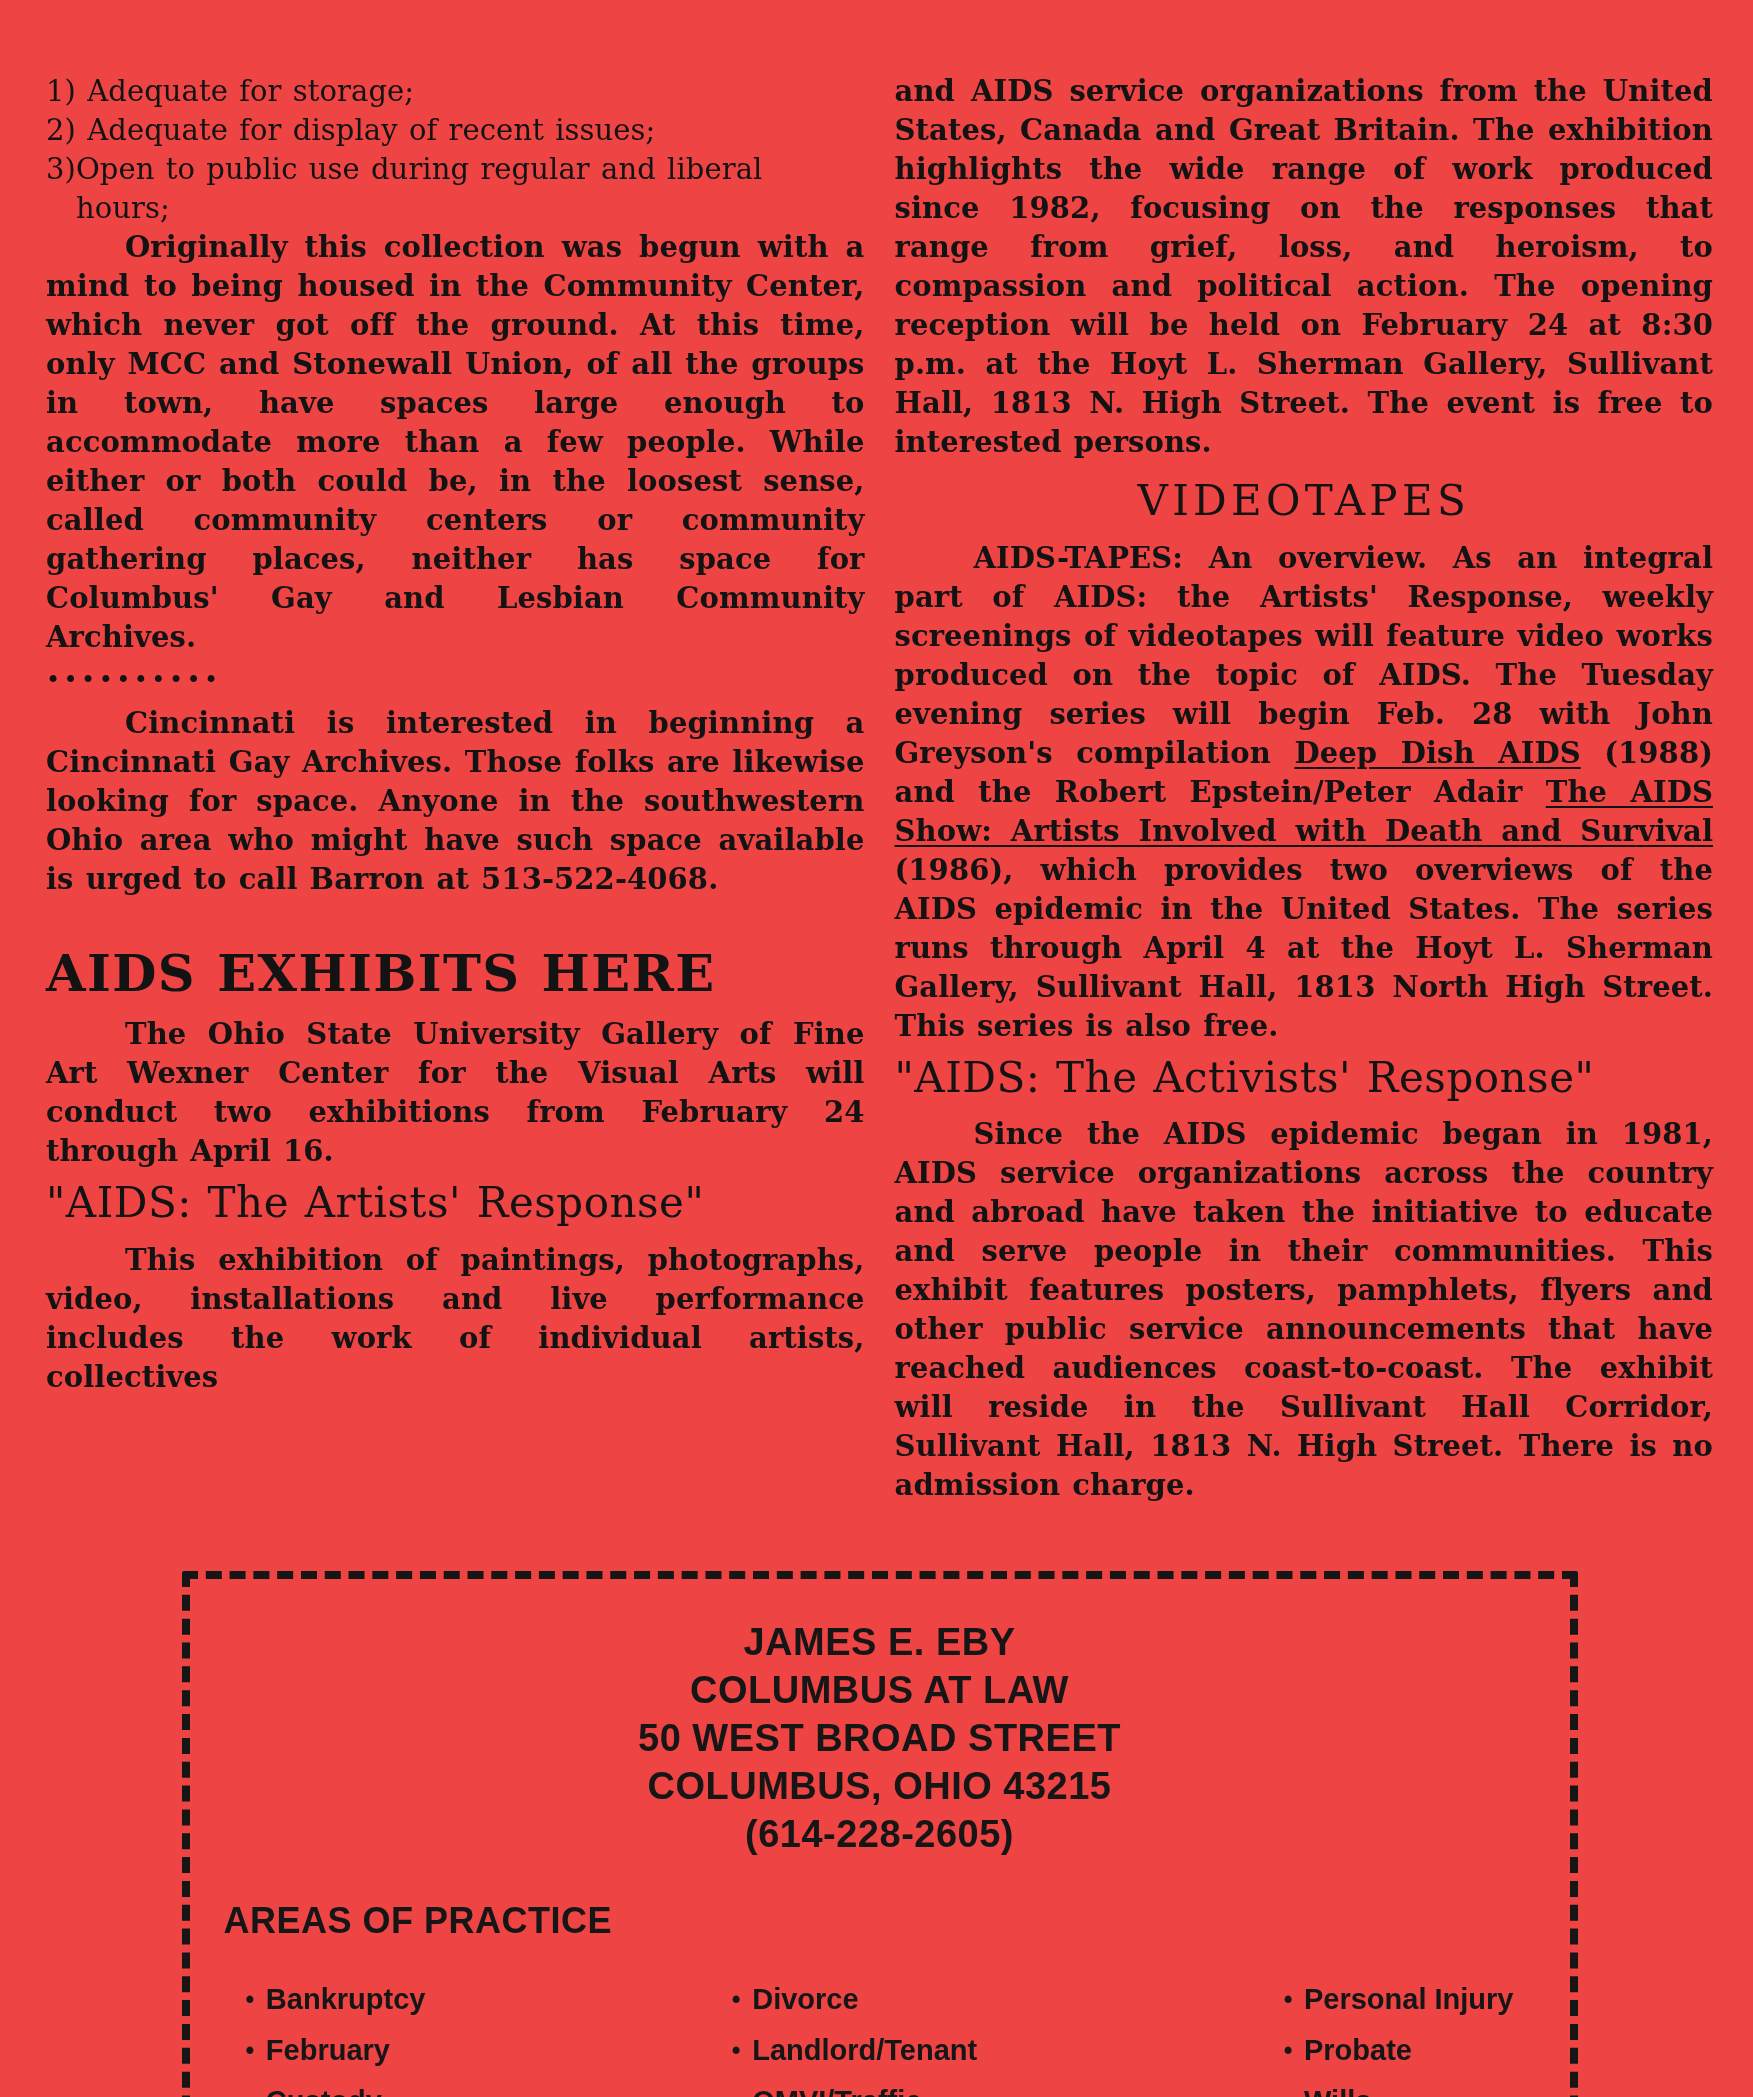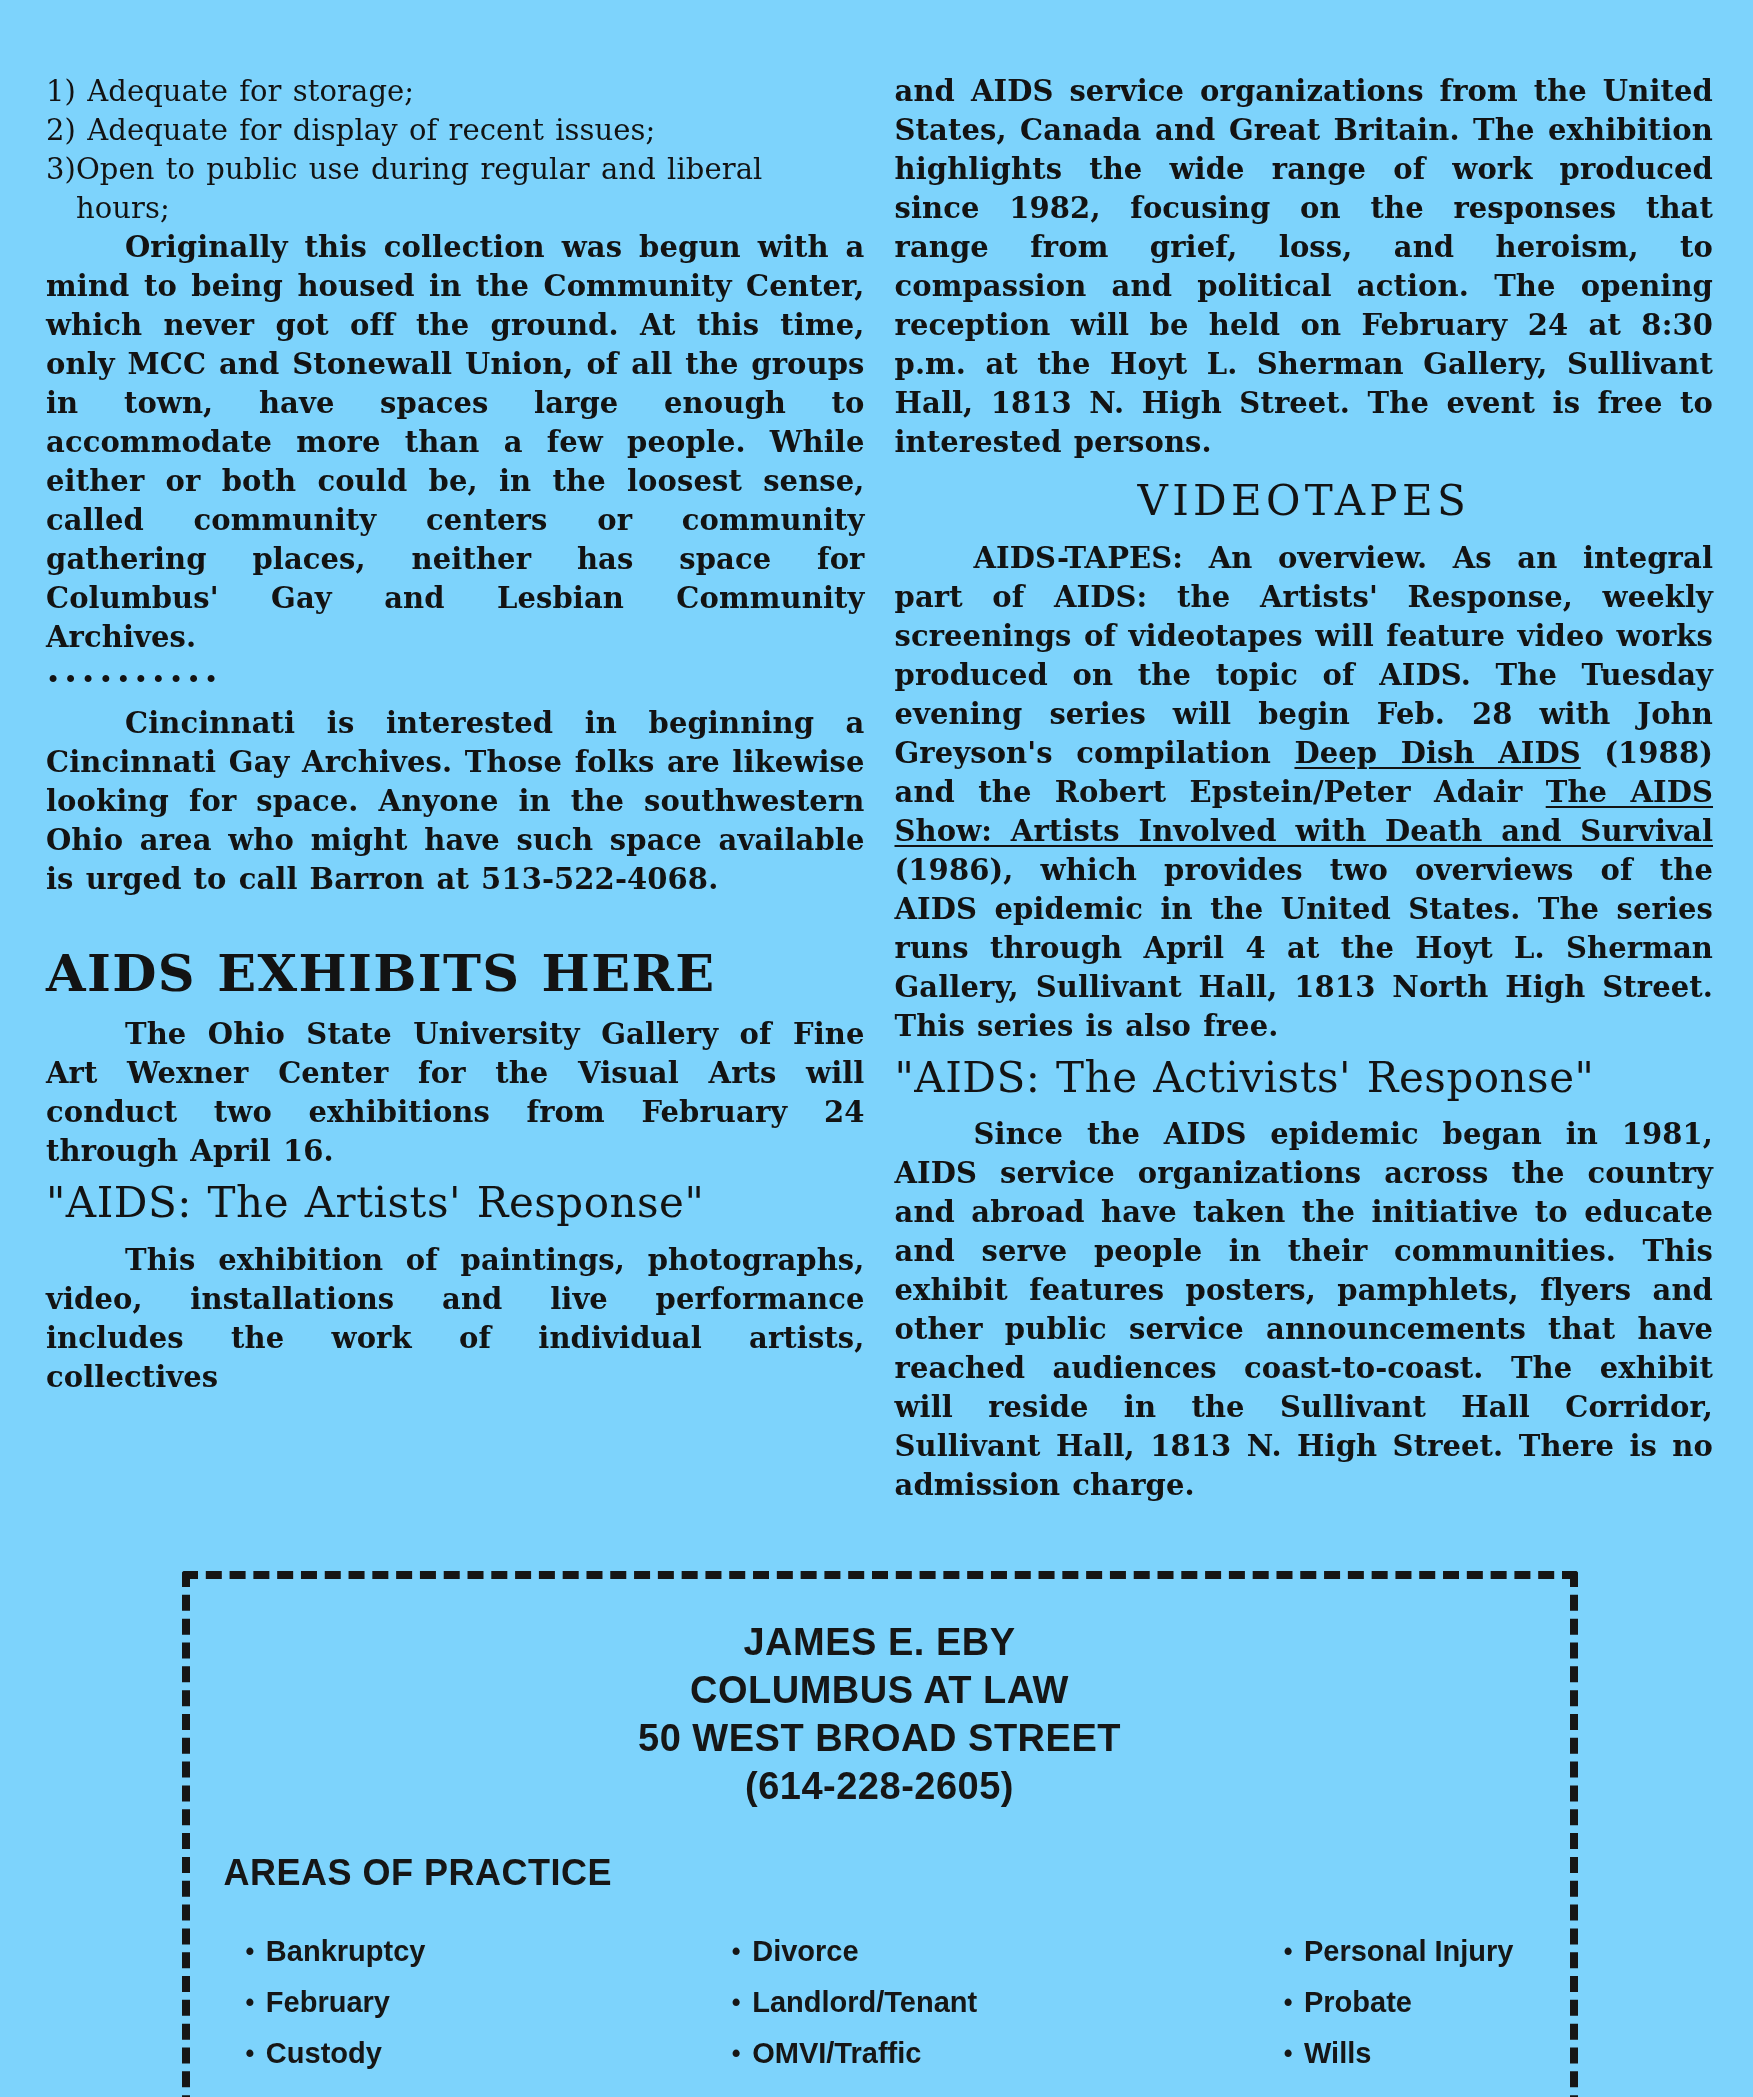--- a/index.html
+++ b/index.html
@@ -1,19 +1,19 @@
 <!DOCTYPE html>
 <html style="font-size:7.7px"><head>
 <meta charset="utf-8">
 <style>
   html,body{margin:0;padding:0;background:#d9d9d9;}
   .sheet{
     position:relative;
     width:1754px;height:2097px;
-    background:#7dd3fc;color:#131313;
+    background:#ef4444;color:#131313;
     box-sizing:border-box;
     padding:72px 41px 0 46px;
     font-family:"DejaVu Serif","Liberation Serif",serif;
     overflow:hidden;
   }
   .columns{display:flex;gap:30px;min-height:1449px;align-items:flex-start;}
   .col{flex:1 1 0;font-size:29px;line-height:39px;text-align:justify;letter-spacing:0.1px;word-spacing:1.9px;}
   p.body{margin:0;font-weight:bold;}
   p.indent{text-indent:79px;}
   .list-item{padding-left:30px;text-indent:-30px;text-align:left;}
@@ -67,20 +67,21 @@
       <h3 class="quote-head">"AIDS: The Activists' Response"</h3>
       <p class="body indent">Since the AIDS epidemic began in 1981, AIDS service organizations across the country and abroad have taken the initiative to educate and serve people in their communities. This exhibit features posters, pamphlets, flyers and other public service announcements that have reached audiences coast-to-coast. The exhibit will reside in the Sullivant Hall Corridor, Sullivant Hall, 1813 N. High Street. There is no admission charge.</p>
     </div>
 
   </div>
 
   <div class="ad">
     <div class="ad-line">JAMES E. EBY</div>
     <div class="ad-line">COLUMBUS AT LAW</div>
     <div class="ad-line">50 WEST BROAD STREET</div>
+    <div class="ad-line">COLUMBUS, OHIO 43215</div>
     <div class="ad-line">(614-228-2605)</div>
     <div class="ad-areas-title">AREAS OF PRACTICE</div>
     <div class="ad-cols">
       <div class="ad-col">
         <div class="ad-item">
             <span class="bullet">•</span>
             <span>Bankruptcy</span>
           </div>
         <div class="ad-item">
             <span class="bullet">•</span>

